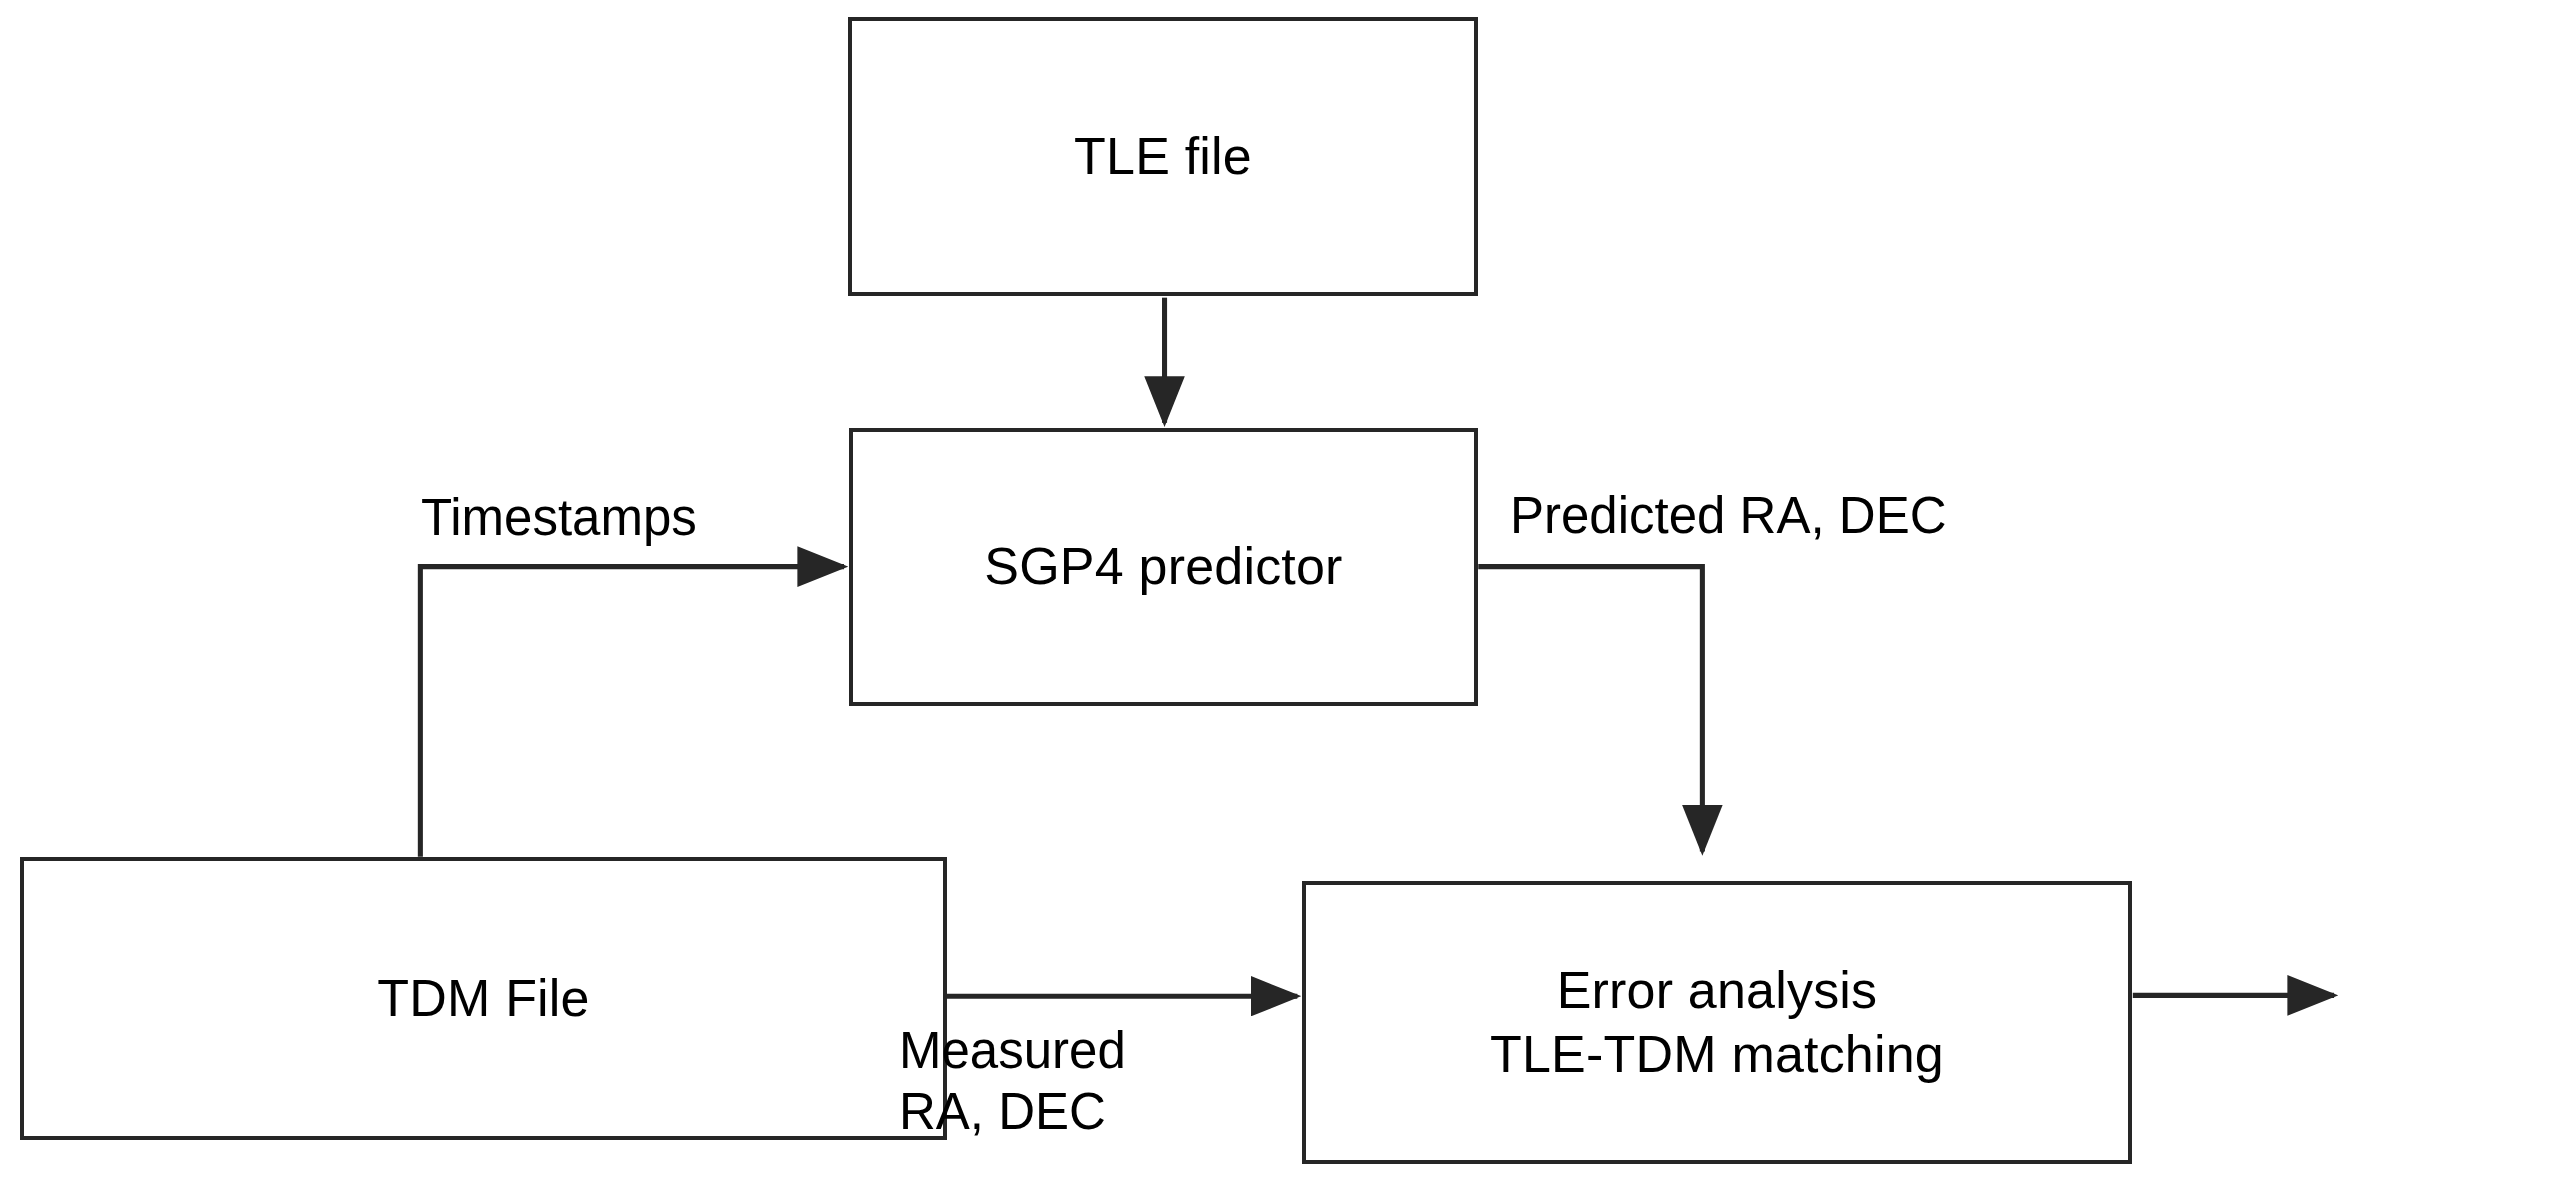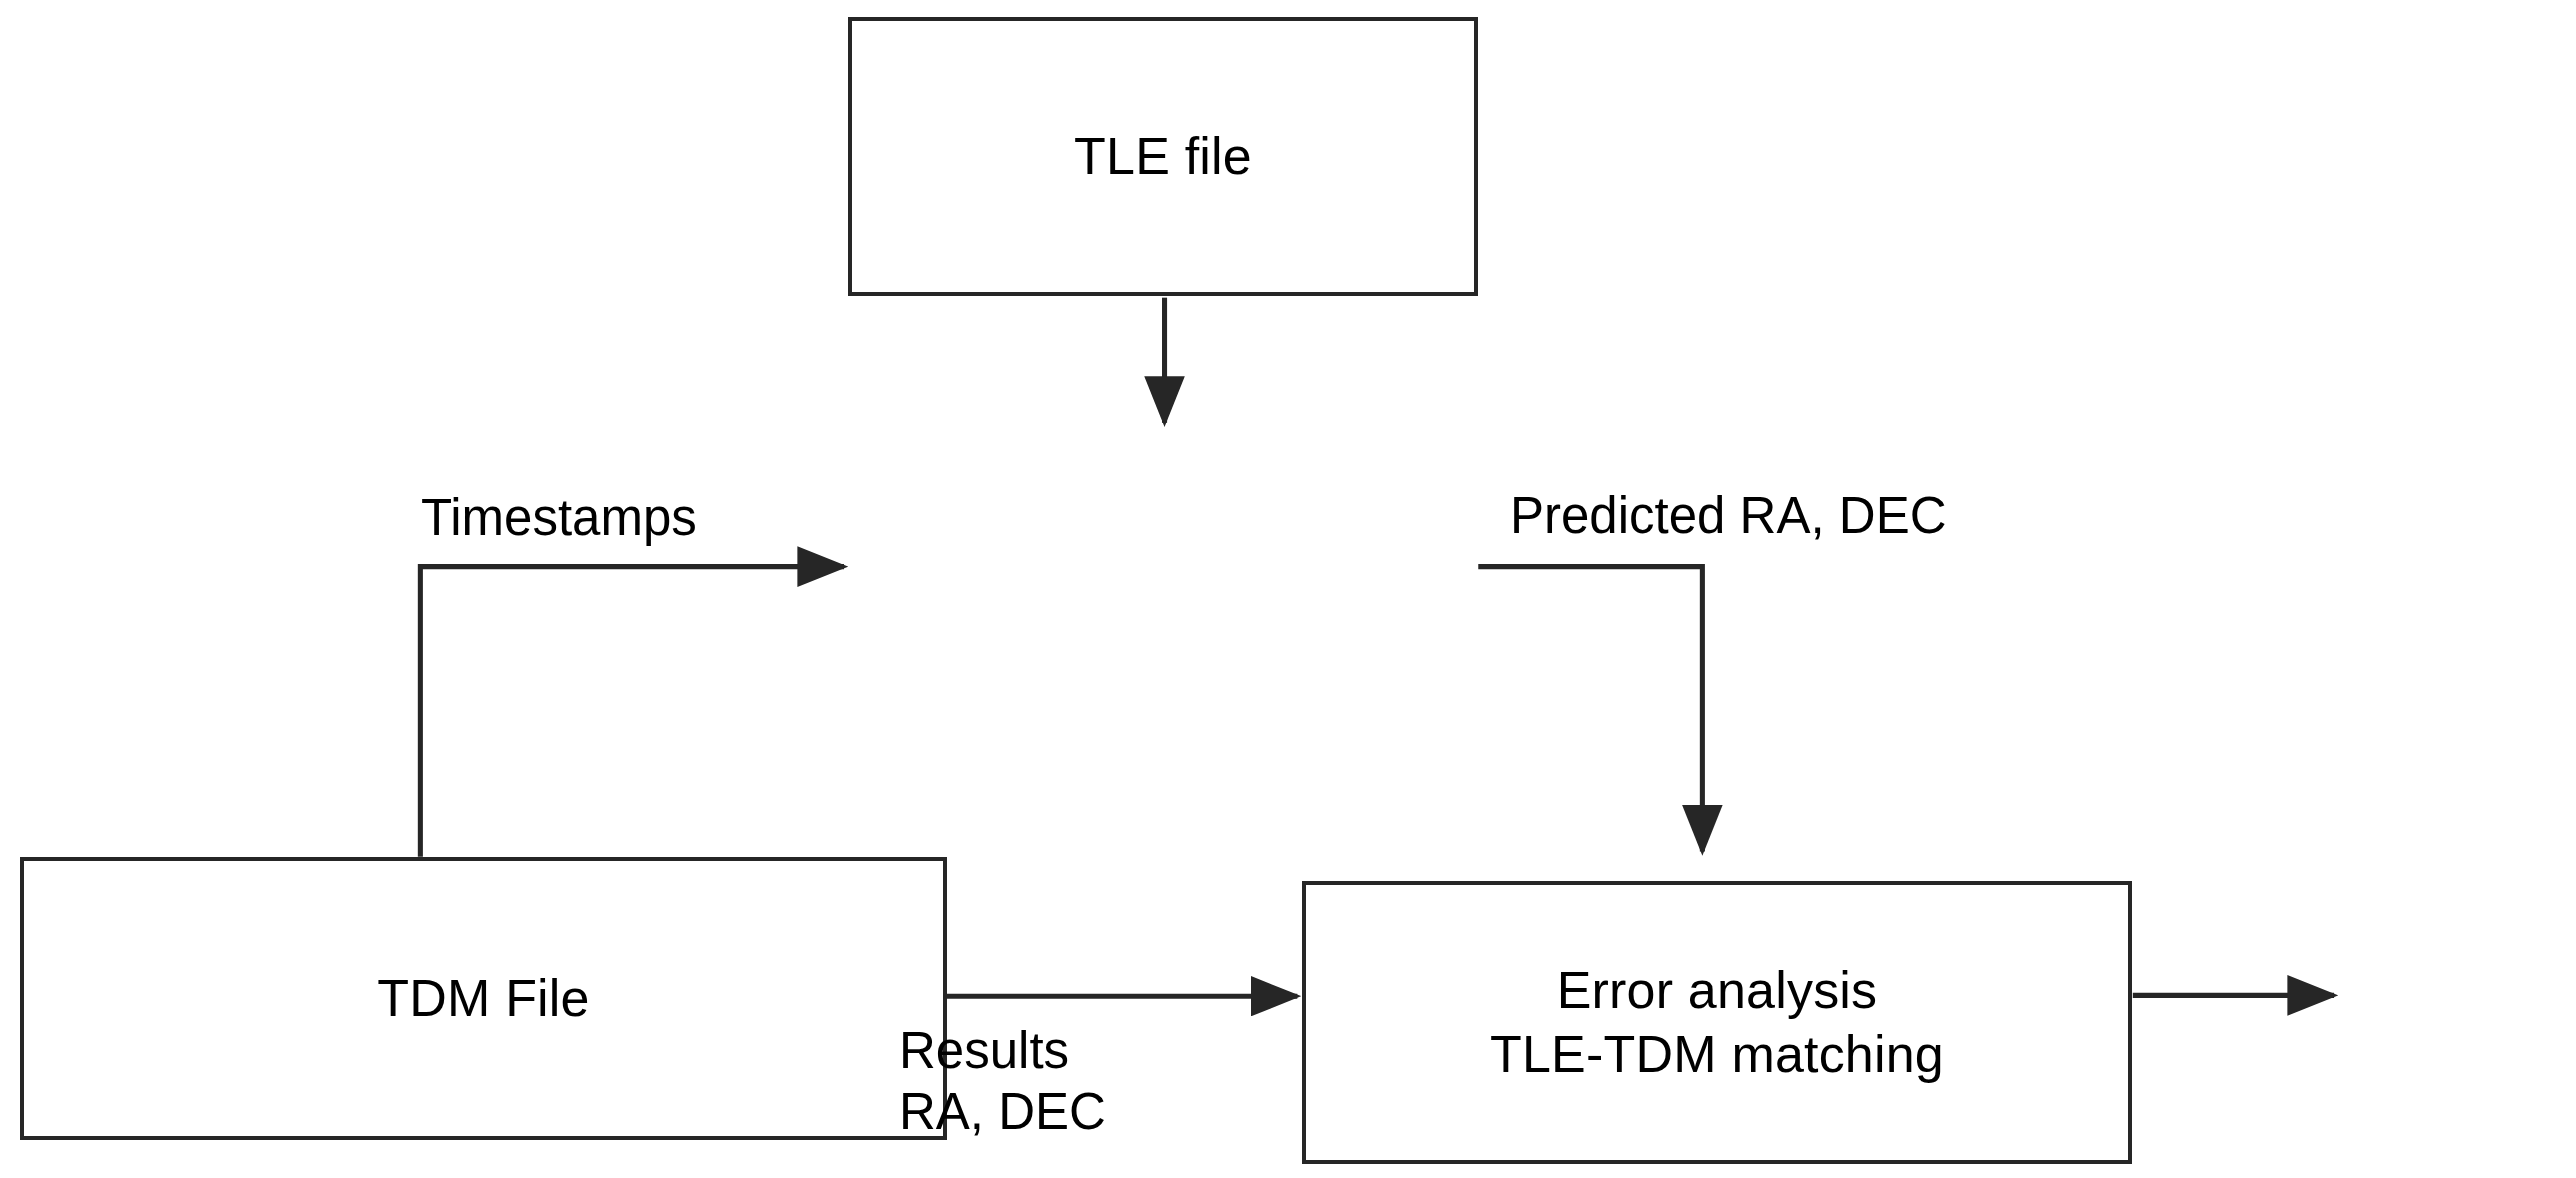--- a/index.html
+++ b/index.html
@@ -87,29 +87,32 @@
 
     <path class="edge-path" d="M 973,1178 L 1534,1178" marker-end="url(#arrowhead)"></path>
 
     <path class="edge-path" d="M 2522,1177 L 2760,1177" marker-end="url(#arrowhead)"></path>
   </svg>
 
   <div class="node" id="node-tle">
     <span class="node-label">TLE file</span>
   </div>
 
+  <div class="node" id="node-sgp4">
+    <span class="node-label">SGP4 predictor</span>
+  </div>
 
   <div class="node" id="node-tdm">
     <span class="node-label">TDM File</span>
   </div>
 
   <div class="node" id="node-error">
     <span class="node-label">Error analysis
 TLE-TDM matching</span>
   </div>
 
   <div class="edge-label" id="label-predicted">Predicted RA, DEC</div>
   <div class="edge-label" id="label-timestamps">Timestamps</div>
-  <div class="edge-label" id="label-measured">Results
+  <div class="edge-label" id="label-measured">Measured
 RA, DEC</div>
 
 </div>
 
 
 </body></html>

